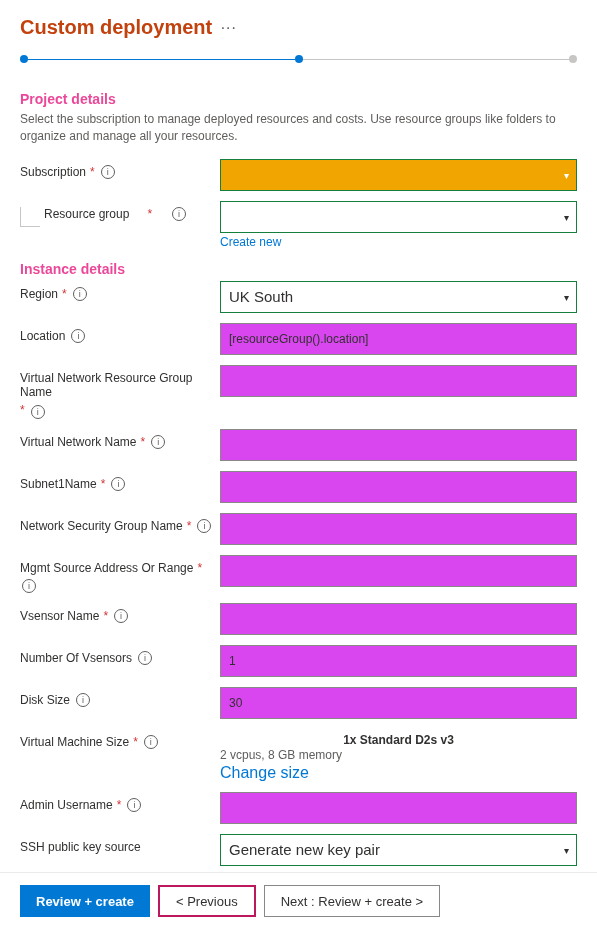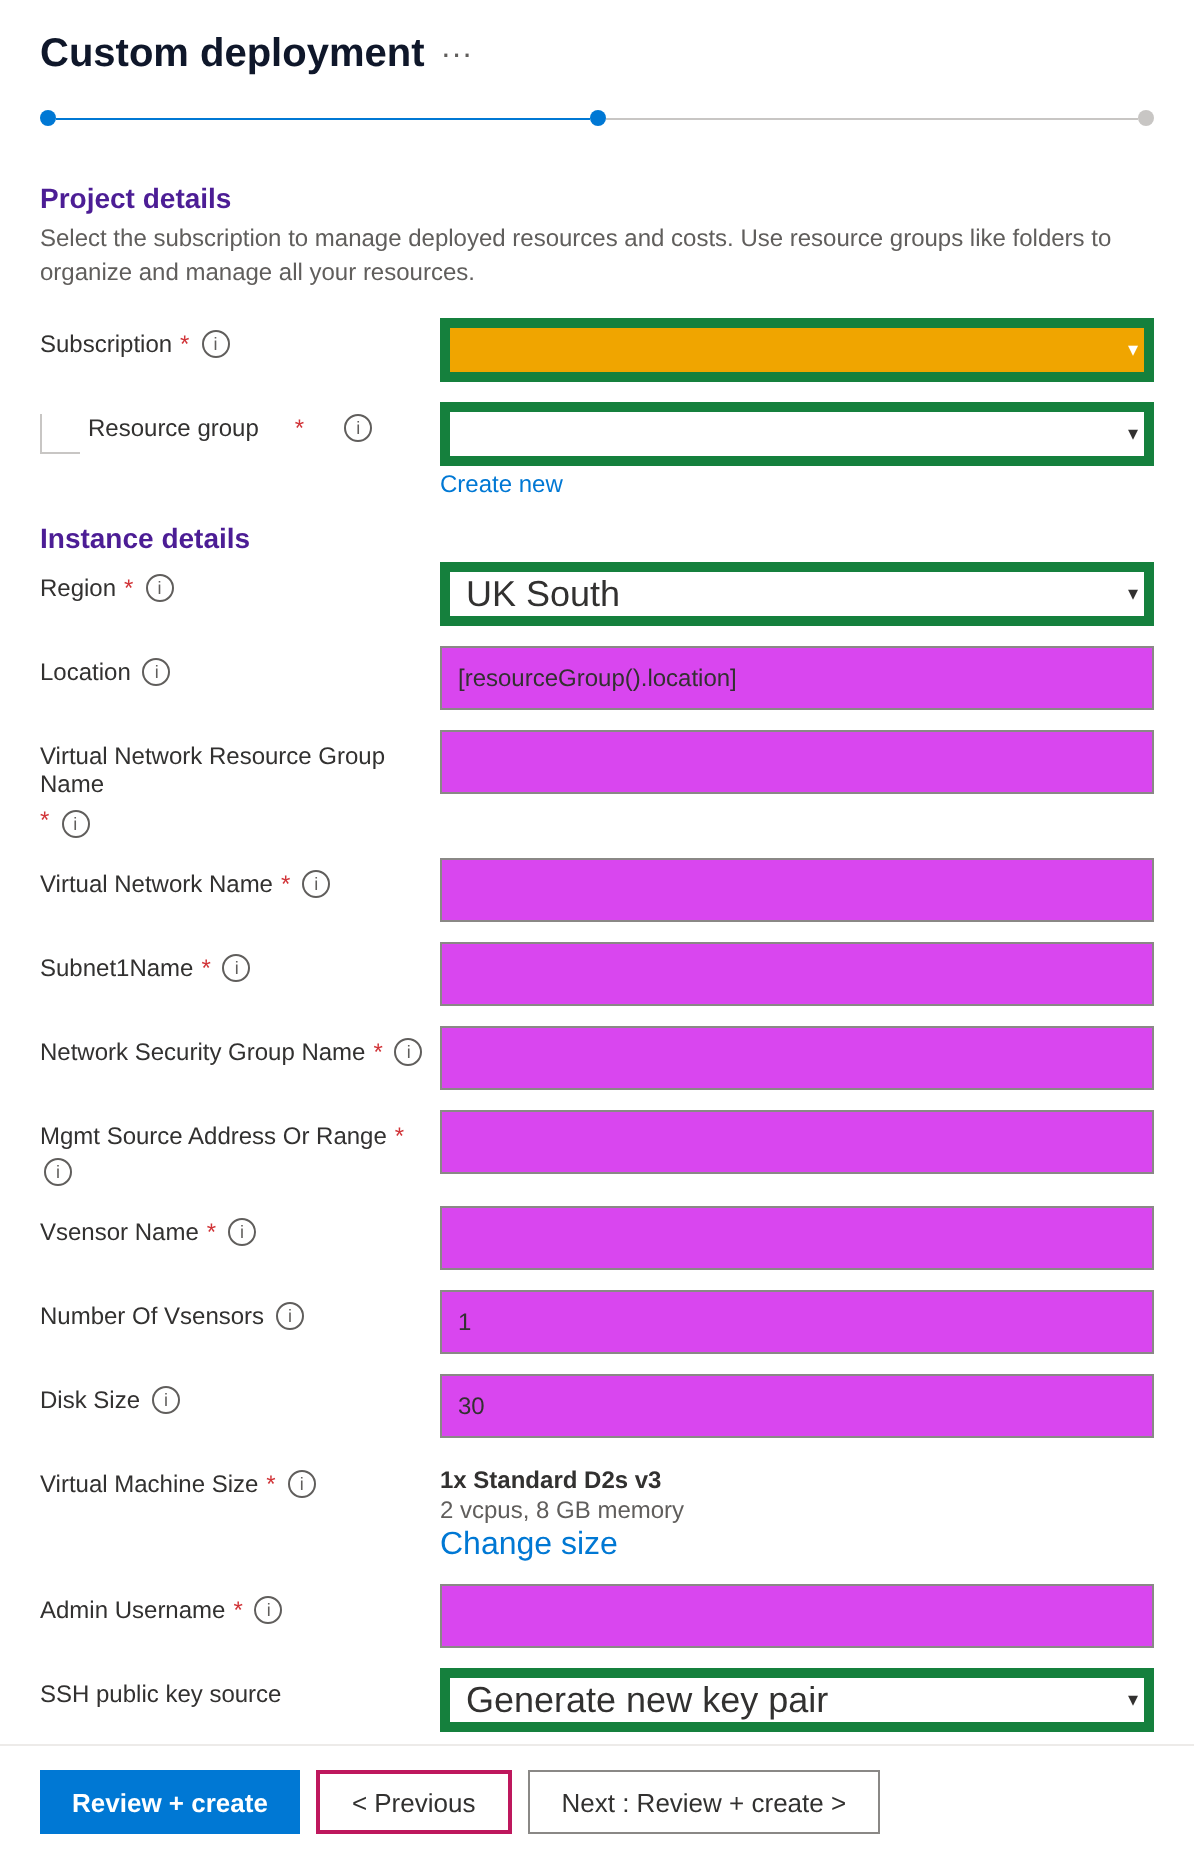--- a/index.html
+++ b/index.html
@@ -18,21 +18,21 @@
 
     .header-title-row {
       display: flex;
       align-items: center;
       gap: 8px;
     }
 
     .page-title {
       font-size: 20px;
       font-weight: 600;
-      color: #0f172a;
+      color: #c2410c;
     }
 
     .more-icon {
       color: #605e5c;
       font-size: 16px;
       cursor: pointer;
     }
 
     .subtitle {
       font-size: 12px;
@@ -65,21 +65,21 @@
       background: #0078d4;
     }
 
     .content {
       padding: 0 20px;
     }
 
     .section-title {
       font-size: 14px;
       font-weight: 600;
-      color: #4c1d95;
+      color: #ec4899;
       margin-bottom: 4px;
       margin-top: 16px;
     }
 
     .section-desc {
       font-size: 12px;
       color: #605e5c;
       margin-bottom: 14px;
       line-height: 1.4;
     }
@@ -138,23 +138,23 @@
     }
 
     .select-wrapper {
       position: relative;
       width: 100%;
     }
 
     .select-input {
       width: 100%;
       height: 32px;
-      border: 5px solid #15803d;
+      border: 1px solid #15803d;
       padding: 0 32px 0 8px;
-      font-size: 18px;
+      font-size: 15px;
       color: #323130;
       background: #fff;
       appearance: none;
       cursor: pointer;
       outline: none;
     }
 
     .select-input.orange-bg {
       background: #f0a500;
       color: #fff;
@@ -183,20 +183,21 @@
       display: block;
     }
 
     .vm-size-block {
       padding-top: 4px;
     }
 
     .vm-size-name {
       font-weight: 600;
       font-size: 12px;
+      text-align: center;
     }
 
     .vm-size-detail {
       font-size: 12px;
       color: #605e5c;
       margin-top: 1px;
     }
 
     .change-size-link {
       color: #0078d4;

